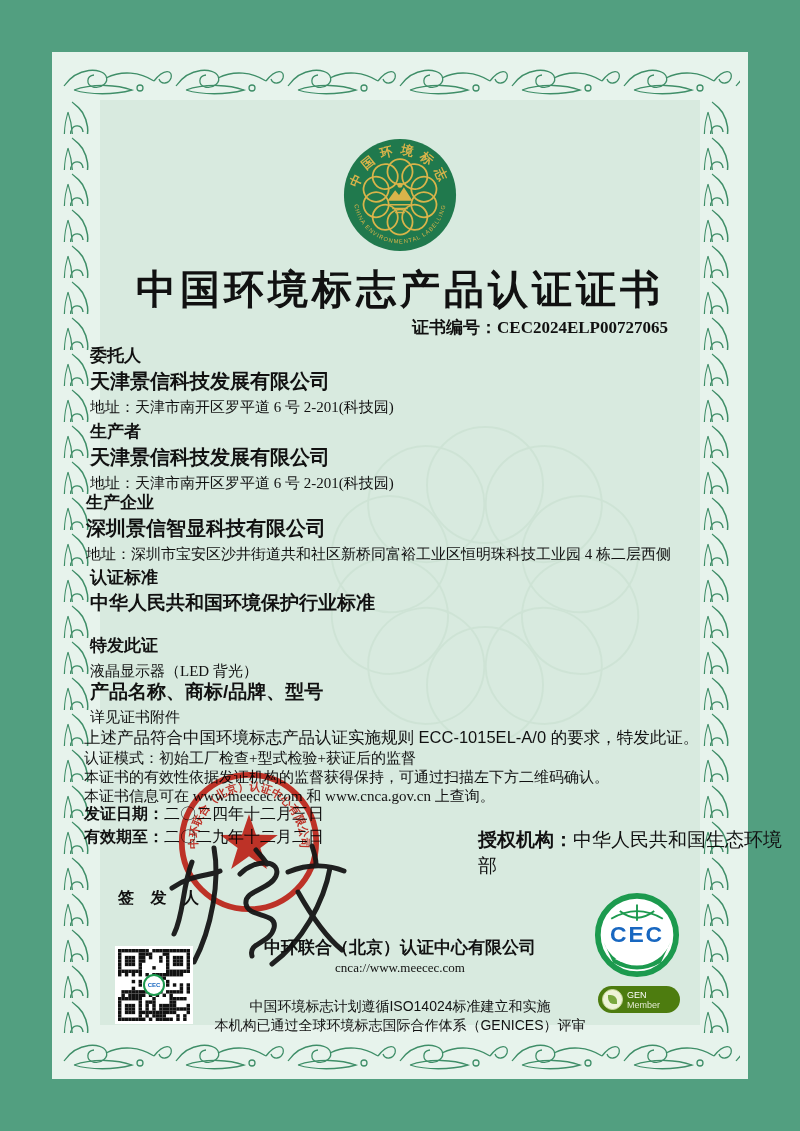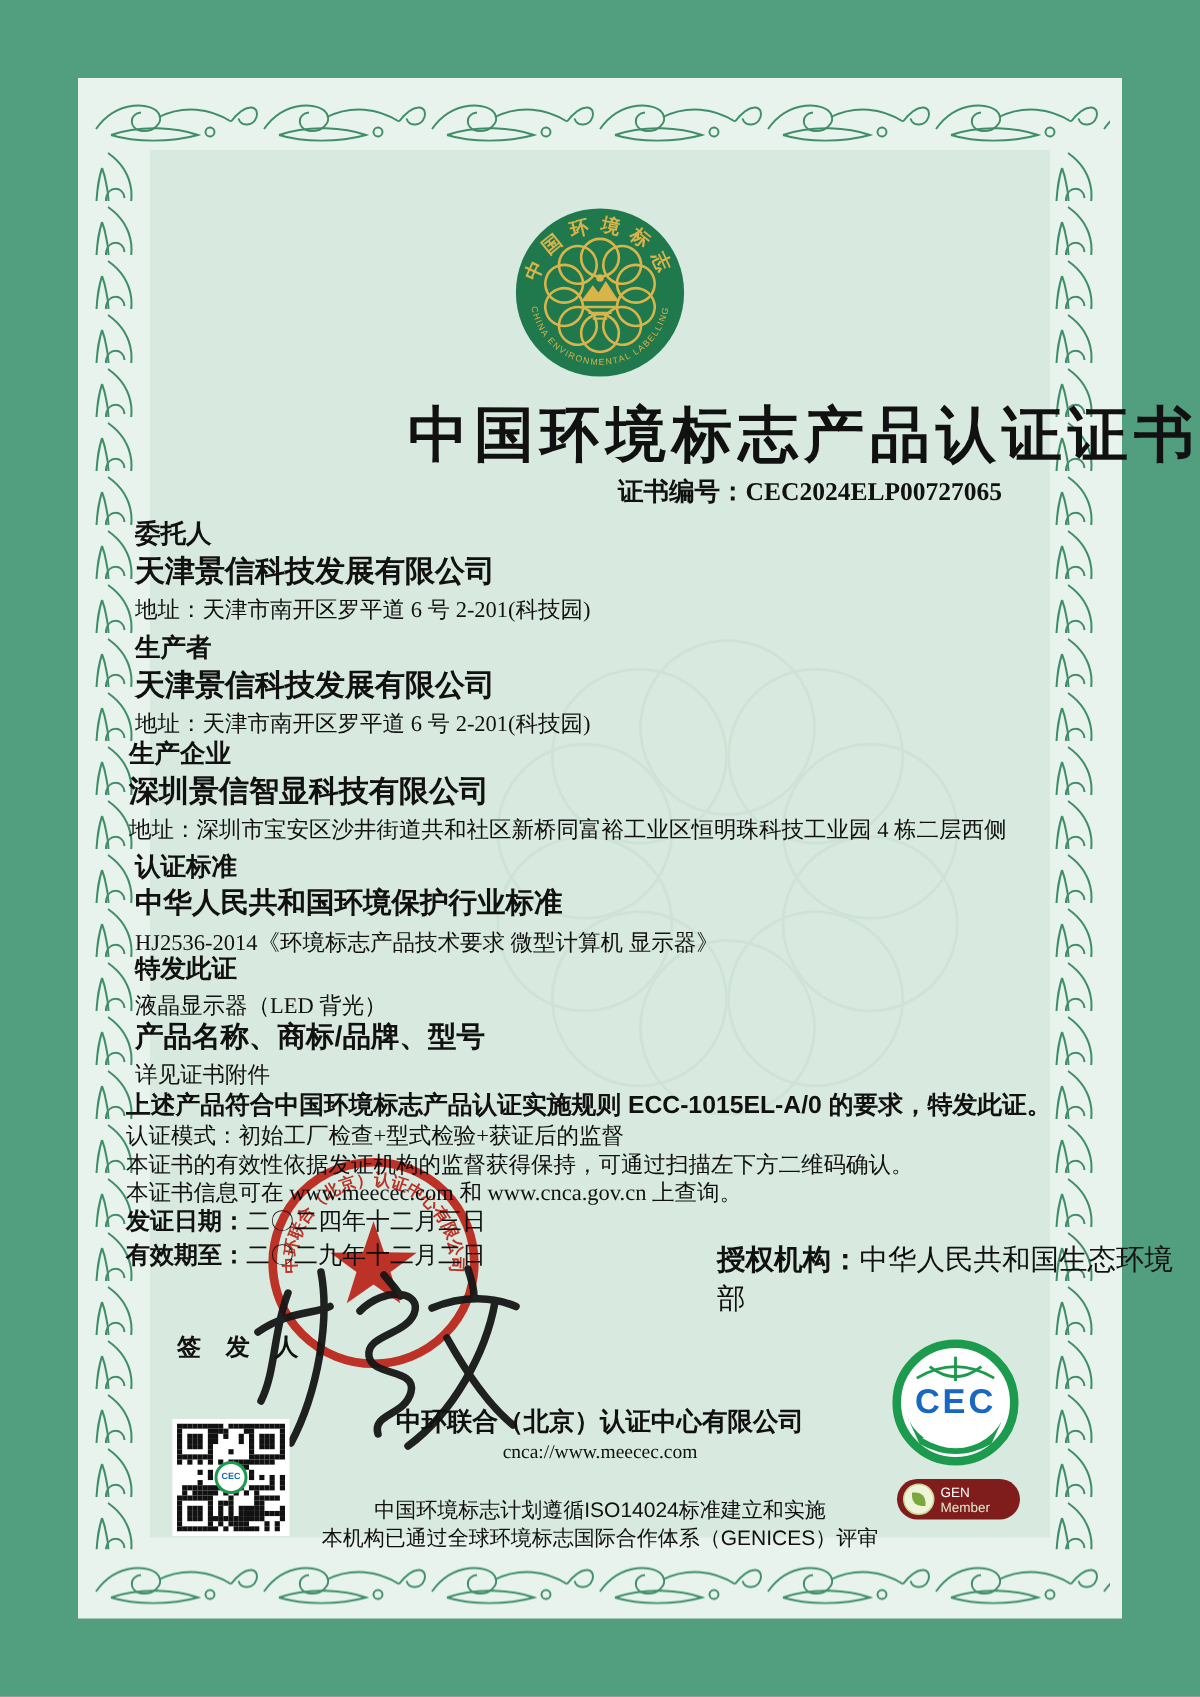--- a/index.html
+++ b/index.html
@@ -1,49 +1,49 @@
 <!DOCTYPE html>
 <html><head>
 <meta charset="utf-8">
 <style>
   html,body{margin:0;padding:0;background:#888;}
   .cert{position:relative;width:800px;height:1131px;background:#529f80;overflow:hidden;
         font-family:"Liberation Serif",serif;color:#111;}
   .band{position:absolute;left:52px;top:52px;width:696px;height:1027px;background:#e7f3ec;}
   .content{position:absolute;left:100px;top:100px;width:600px;height:925px;background:#d8eadf;}
   .abs{position:absolute;}
-  .ctr{left:0;width:100%;text-align:right;}
+  .ctr{left:0;width:100%;text-align:center;}
   .title{top:262px;font-size:40px;letter-spacing:4px;font-family:"Liberation Sans",sans-serif;font-weight:bold;}
   .certno{top:316px;right:132px;font-size:17px;font-weight:bold;}
   .certno .code{font-family:"Liberation Serif",serif;}
   .sec{left:90px;width:620px;text-align:left;}
   .sec-h{font-size:17px;font-weight:bold;font-family:"Liberation Sans",sans-serif;line-height:24px;}
   .sec-strong{font-size:20px;font-weight:bold;font-family:"Liberation Sans",sans-serif;line-height:26px;}
   .sec-line{font-size:15px;line-height:26px;}
   .stmt{left:84px;top:726px;width:634px;text-align:left;}
-  .stmt-main{font-size:16.5px;font-weight:bold;font-family:"Liberation Sans",sans-serif;line-height:23px;}
+  .stmt-main{font-size:16.5px;font-weight:normal;font-family:"Liberation Sans",sans-serif;line-height:23px;}
   .stmt-line{font-size:15px;line-height:19px;}
   .daterow{left:84px;font-size:16px;}
   .lbl{font-weight:bold;font-family:"Liberation Sans",sans-serif;}
   .authority{left:478px;top:827px;font-size:19px;}
   .signer{left:118px;top:888px;font-size:16px;font-weight:bold;letter-spacing:6px;font-family:"Liberation Sans",sans-serif;}
   .footer{left:140px;width:520px;text-align:center;}
   .f-company{top:936px;font-size:17px;font-weight:bold;font-family:"Liberation Sans",sans-serif;}
   .f-url{top:960px;font-size:13px;}
   .f-addr{top:979px;font-size:13px;font-family:"Liberation Sans",sans-serif;}
   .f-l1{top:998px;font-size:14px;font-family:"Liberation Sans",sans-serif;}
   .f-l2{top:1017px;font-size:14px;font-family:"Liberation Sans",sans-serif;}
   .qr{left:115px;top:946px;width:78px;height:78px;background:#fff;padding:3px;box-sizing:border-box;}
   .qr-inner{position:relative;width:72px;height:72px;}
   .qr-logo{position:absolute;left:50%;top:50%;width:22px;height:22px;margin:-11px 0 0 -11px;background:#fff;
            border:2px solid #1c9a4e;border-radius:50%;box-sizing:border-box;display:flex;align-items:center;justify-content:center;
            font-family:"Liberation Sans",sans-serif;font-size:6px;font-weight:bold;color:#1867c0;}
   .seal{left:177px;top:770px;width:144px;height:144px;mix-blend-mode:multiply;opacity:.92;}
   .sig{left:160px;top:830px;width:195px;height:150px;}
-  .gen{left:598px;top:986px;width:82px;height:27px;background:#7f1d1d;border-radius:14px;
+  .gen{left:598px;top:986px;width:82px;height:27px;background:#4d7c0f;border-radius:14px;
        display:flex;align-items:center;padding-left:4px;box-sizing:border-box;}
   .gen-circle{width:19px;height:19px;border-radius:50%;background:#eef4d8;border:1px solid #c8d79a;
       display:flex;align-items:center;justify-content:center;}
   .gen-leaf{width:9px;height:9px;background:#7aa83f;border-radius:0 70% 0 70%;}
   .gen-txt{margin-left:4px;font-family:"Liberation Sans",sans-serif;font-size:9px;line-height:10px;color:#fff;}
   .gen-txt .g2{color:#e2ead0;}
   svg text{font-family:"Liberation Sans",sans-serif;}
 </style>
 </head>
 <body>
@@ -142,21 +142,20 @@
     <div class="sec-line">地址：天津市南开区罗平道 6 号 2-201(科技园)</div>
   </div>
   <div class="abs sec" style="top:491px;left:86px;width:628px">
     <div class="sec-h">生产企业</div>
     <div class="sec-strong">深圳景信智显科技有限公司</div>
     <div class="sec-line">地址：深圳市宝安区沙井街道共和社区新桥同富裕工业区恒明珠科技工业园 4 栋二层西侧</div>
   </div>
   <div class="abs sec" style="top:566px">
     <div class="sec-h">认证标准</div>
     <div class="sec-strong" style="font-size:19px">中华人民共和国环境保护行业标准</div>
-    <div class="sec-line">HJ2536-2014《环境标志产品技术要求 微型计算机 显示器》</div>
   </div>
   <div class="abs sec" style="top:634px">
     <div class="sec-h">特发此证</div>
     <div class="sec-line">液晶显示器（LED 背光）</div>
   </div>
   <div class="abs sec" style="top:680px">
     <div class="sec-h" style="font-size:19px">产品名称、商标/品牌、型号</div>
     <div class="sec-line">详见证书附件</div>
   </div>
 

